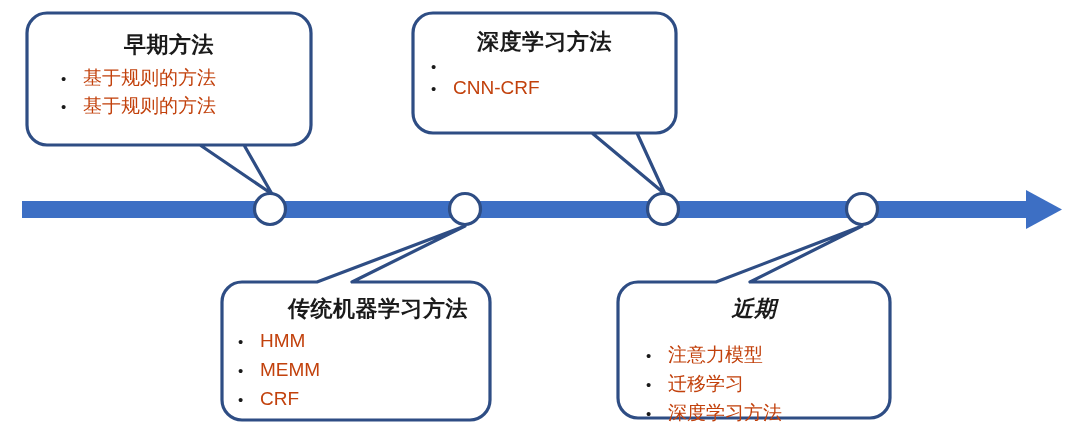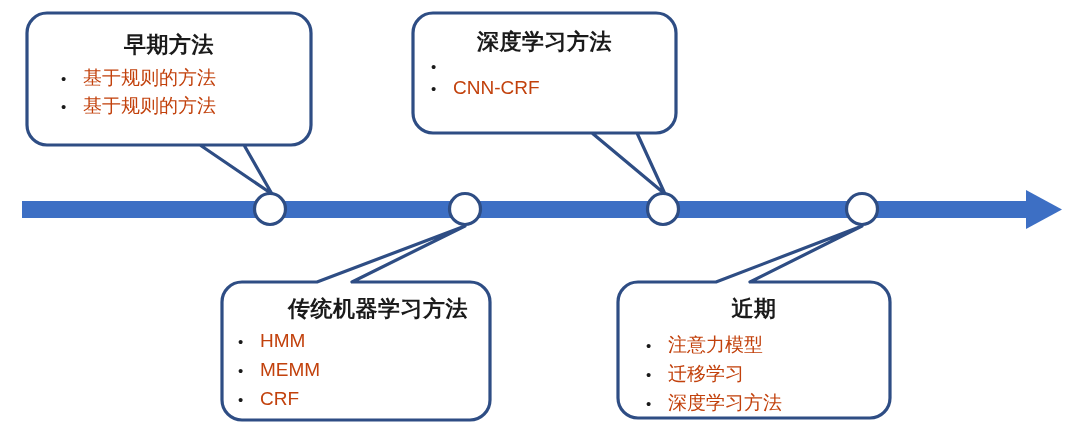--- a/index.html
+++ b/index.html
@@ -68,21 +68,21 @@
   #callout-2-text .callout-title { font-size: 22px; line-height: 30px; margin: 14px 0 2px 0; }
   #callout-2-text .bullet-row    { font-size: 19px; line-height: 28px; padding-left: 18px; }
 
   
   #callout-3-text { left: 222px; top: 282px; width: 312px; }
   #callout-3-text .callout-title { font-size: 22px; line-height: 30px; margin: 12px 0 2px 0; }
   #callout-3-text .bullet-row    { font-size: 19px; line-height: 29px; padding-left: 16px; }
 
   
   #callout-4-text { left: 618px; top: 282px; width: 272px; }
-  #callout-4-text .callout-title { font-size: 22px; line-height: 30px; margin: 12px 0 6px 0; }
+  #callout-4-text .callout-title { font-size: 22px; line-height: 30px; margin: 12px 0 16px 0; font-style: italic; }
   #callout-4-text .bullet-row    { font-size: 19px; line-height: 29px; padding-left: 28px; }
 </style>
 </head>
 <body>
 
 <div id="canvas">
 
   <svg id="vector-layer" viewBox="0 0 1080 431">
 
     <g>

